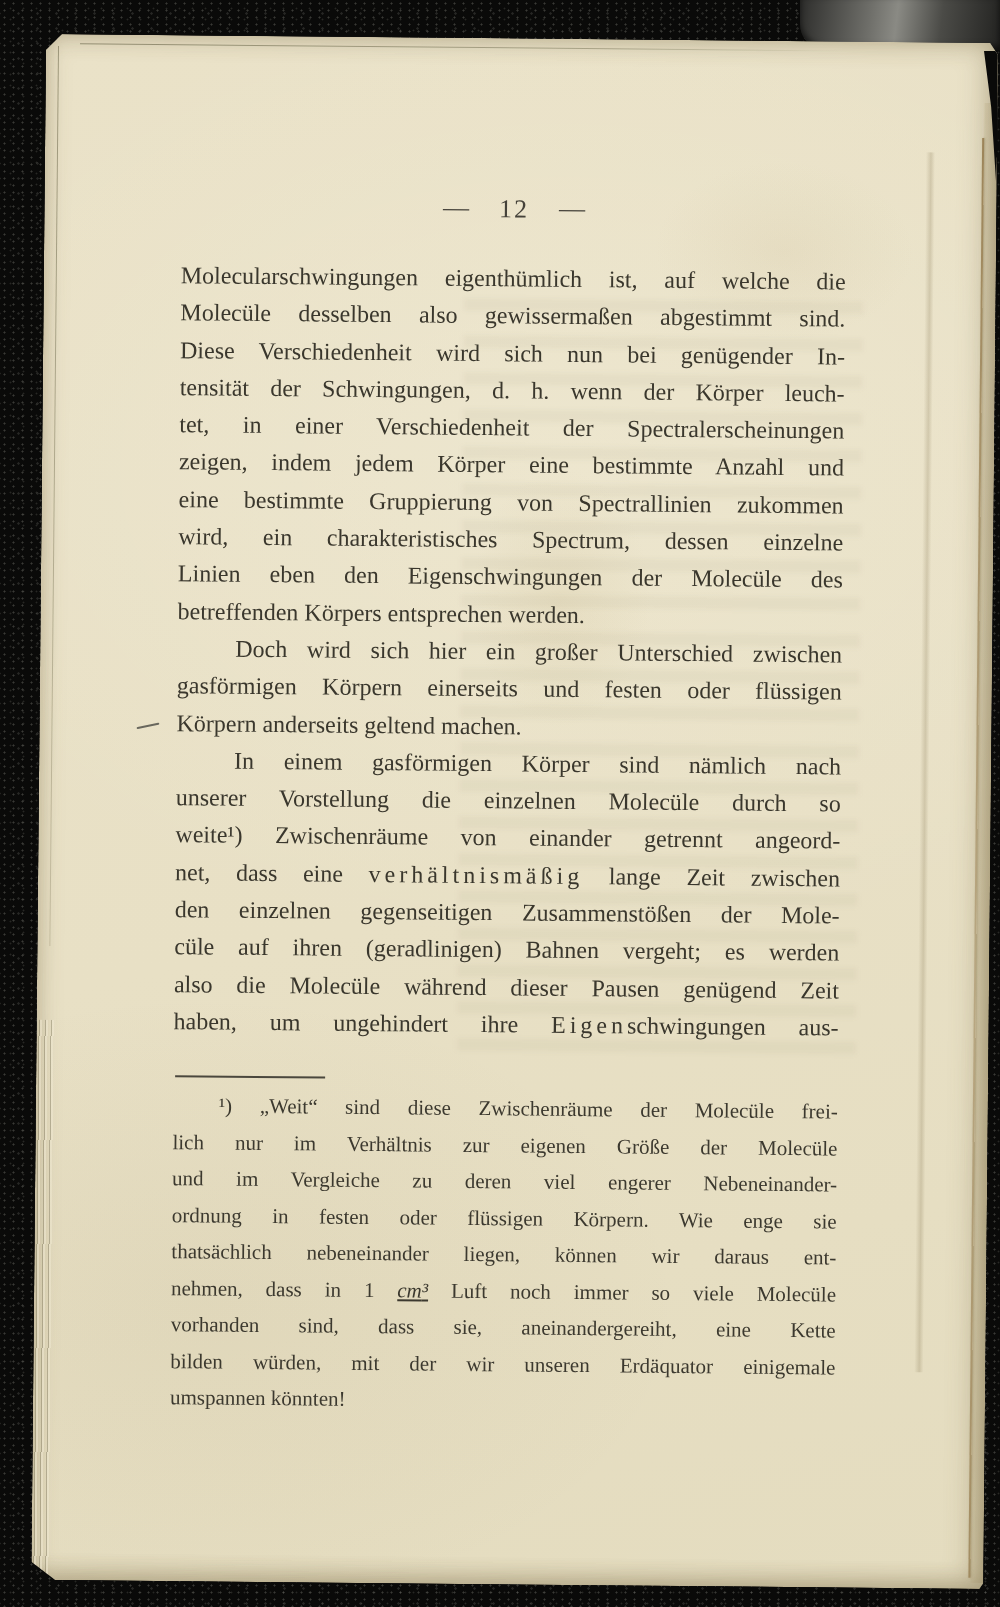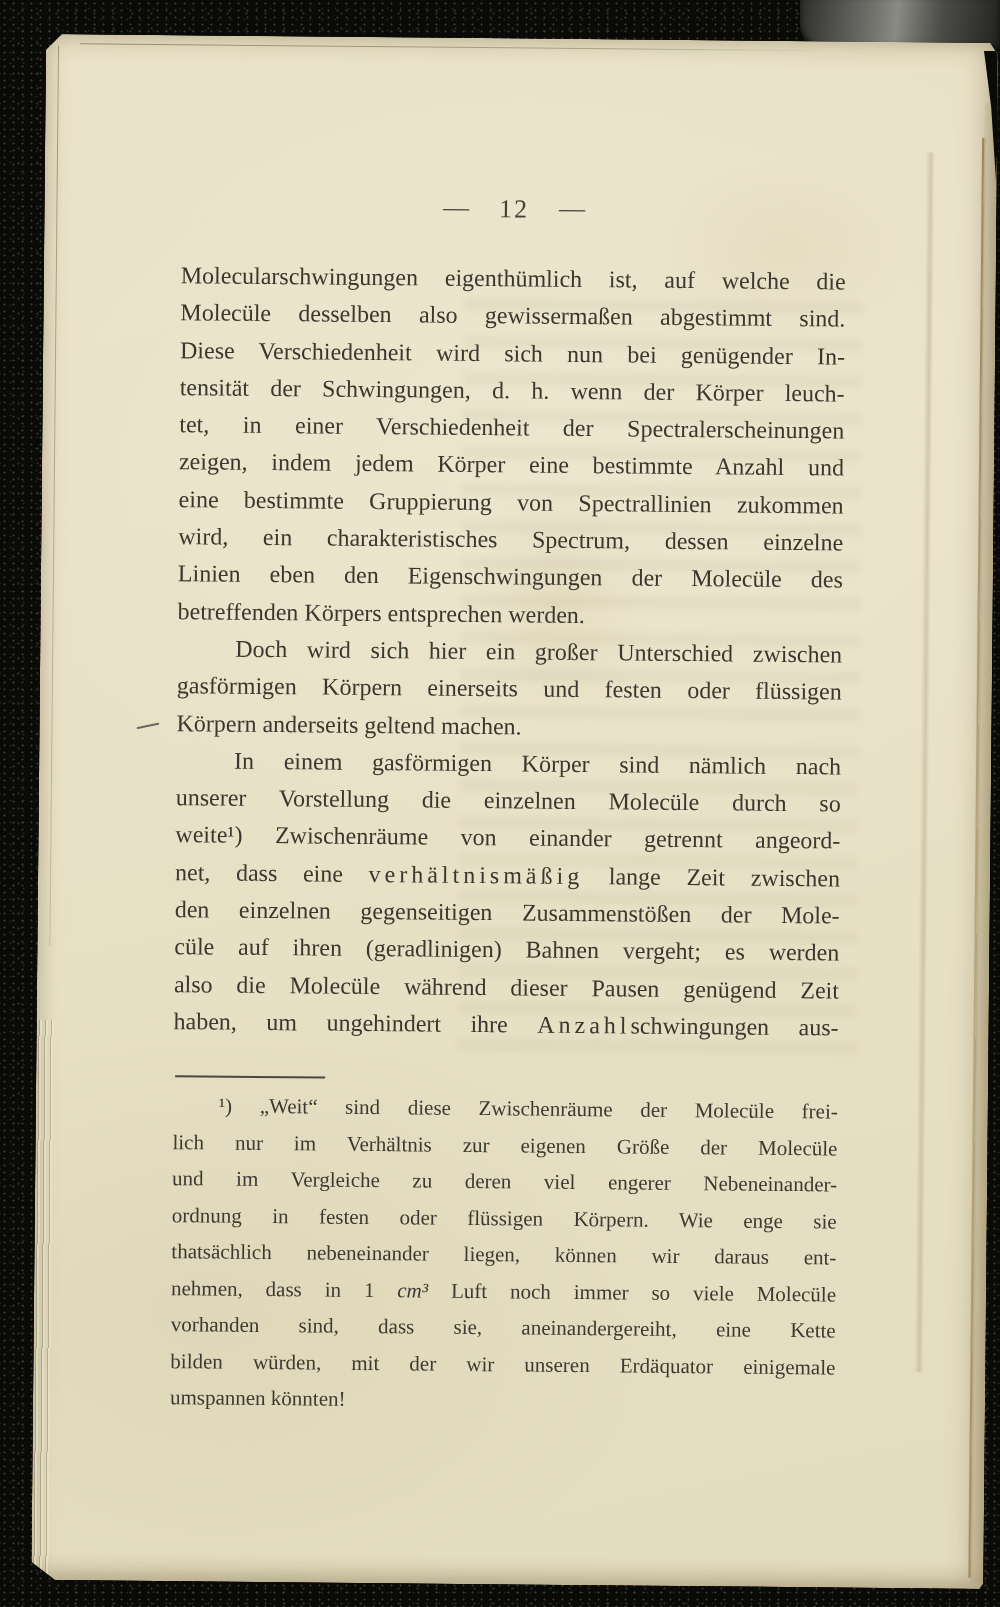--- a/index.html
+++ b/index.html
@@ -139,21 +139,21 @@
     position: absolute; left: 137px; top: 1052px; width: 665px;
     font-size: 21px; color: #3c392f;
   }
   .fl {
     height: 36.5px; line-height: 36.5px;
     text-align: justify; text-align-last: justify;
     overflow: hidden;
   }
   .fl.first { text-indent: 46px; }
   .fl.end { text-align-last: left; }
-  .it { font-style: italic; }
+  .it { font-style: italic; text-decoration: underline; }
 </style>
 </head>
 <body>
 
 <div class="stage">
 
   <div class="cover"></div>
   <div class="cover-gloss"></div>
 
   <div class="page">
@@ -187,21 +187,21 @@
       <div class="bl ind">Doch wird sich hier ein großer Unterschied zwischen</div>
       <div class="bl">gasförmigen Körpern einerseits und festen oder flüssigen</div>
       <div class="bl end">Körpern anderseits geltend machen.</div>
       <div class="bl ind">In einem gasförmigen Körper sind nämlich nach</div>
       <div class="bl">unserer Vorstellung die einzelnen Molecüle durch so</div>
       <div class="bl">weite¹) Zwischenräume von einander getrennt angeord-</div>
       <div class="bl"><span>net, dass eine </span><span class="sp">verhältnismäßig</span><span> lange Zeit zwischen</span></div>
       <div class="bl">den einzelnen gegenseitigen Zusammenstößen der Mole-</div>
       <div class="bl">cüle auf ihren (geradlinigen) Bahnen vergeht; es werden</div>
       <div class="bl">also die Molecüle während dieser Pausen genügend Zeit</div>
-      <div class="bl"><span>haben, um ungehindert ihre </span><span class="sp">Anzahl</span><span>schwingungen aus-</span></div>
+      <div class="bl"><span>haben, um ungehindert ihre </span><span class="sp">Eigen</span><span>schwingungen aus-</span></div>
     </div>
 
     <div class="fn-rule"></div>
 
     <div class="footnote">
       <div class="fl first">¹) „Weit“ sind diese Zwischenräume der Molecüle frei-</div>
       <div class="fl">lich nur im Verhältnis zur eigenen Größe der Molecüle</div>
       <div class="fl">und im Vergleiche zu deren viel engerer Nebeneinander-</div>
       <div class="fl">ordnung in festen oder flüssigen Körpern.  Wie enge sie</div>
       <div class="fl">thatsächlich nebeneinander liegen, können wir daraus ent-</div>

